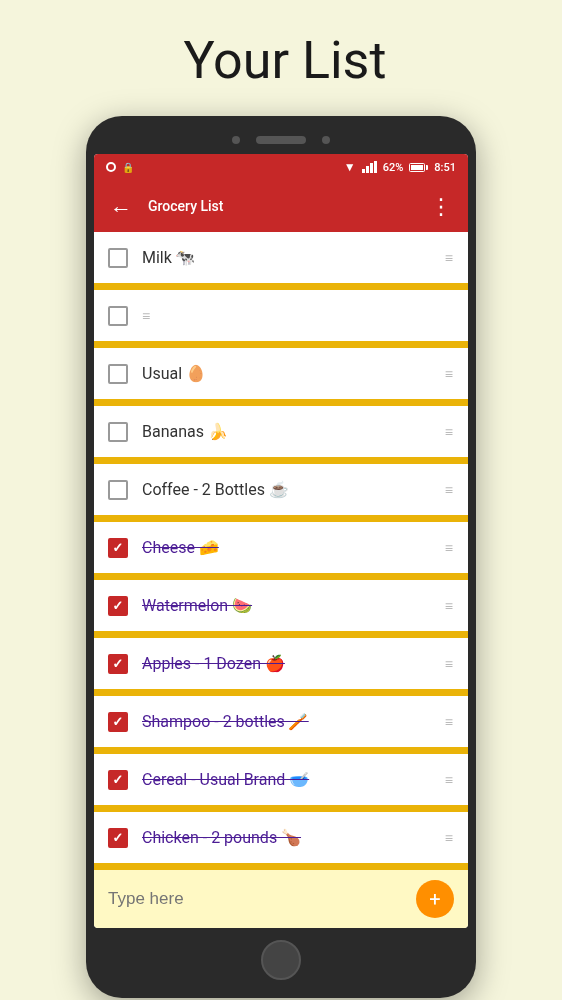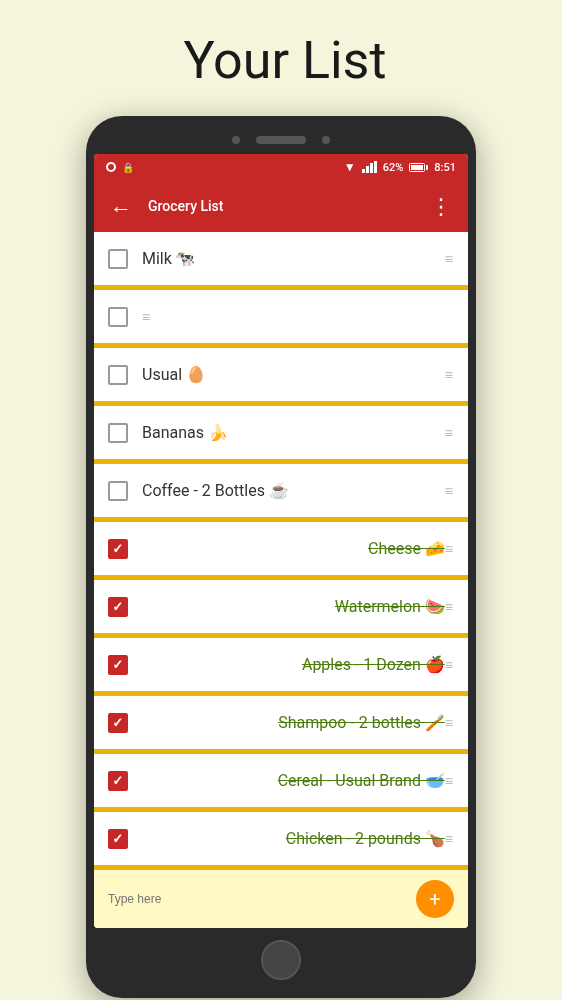--- a/index.html
+++ b/index.html
@@ -166,21 +166,21 @@
     
     .list-container {
       background: white;
     }
 
     .list-item {
       display: flex;
       align-items: center;
       padding: 0 14px;
       height: 58px;
-      border-bottom: 5px solid #eab308;
+      border-bottom: 7px solid #eab308;
     }
 
     .checkbox {
       width: 20px;
       height: 20px;
       border: 2px solid #999;
       border-radius: 2px;
       margin-right: 14px;
       flex-shrink: 0;
       display: flex;
@@ -202,22 +202,21 @@
     }
 
     .item-text {
       flex: 1;
       font-size: 16px;
       color: #333;
     }
 
     .item-text.strikethrough {
       text-decoration: line-through;
-      color: #4d7c0f;
-      text-align: right;
+      color: #4c1d95;
     }
 
     .drag-handle {
       color: #bbb;
       font-size: 14px;
       cursor: grab;
       letter-spacing: 1px;
     }
 
     
@@ -226,21 +225,21 @@
       display: flex;
       align-items: center;
       padding: 10px 14px;
       min-height: 52px;
     }
 
     .type-here-input {
       flex: 1;
       border: none;
       background: transparent;
-      font-size: 12px;
+      font-size: 17px;
       color: #bbb;
       outline: none;
     }
 
     .add-fab {
       width: 38px;
       height: 38px;
       border-radius: 50%;
       background: #ff8f00;
       display: flex;

